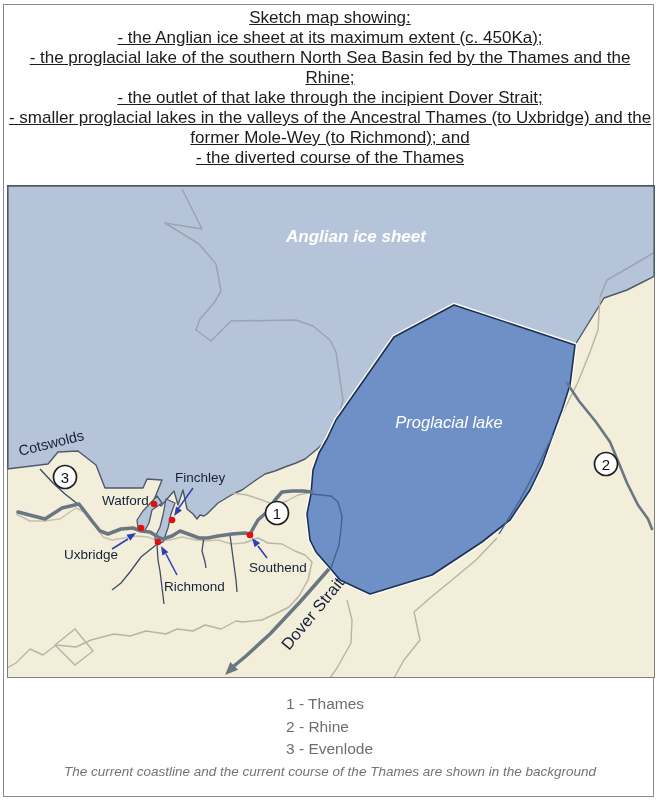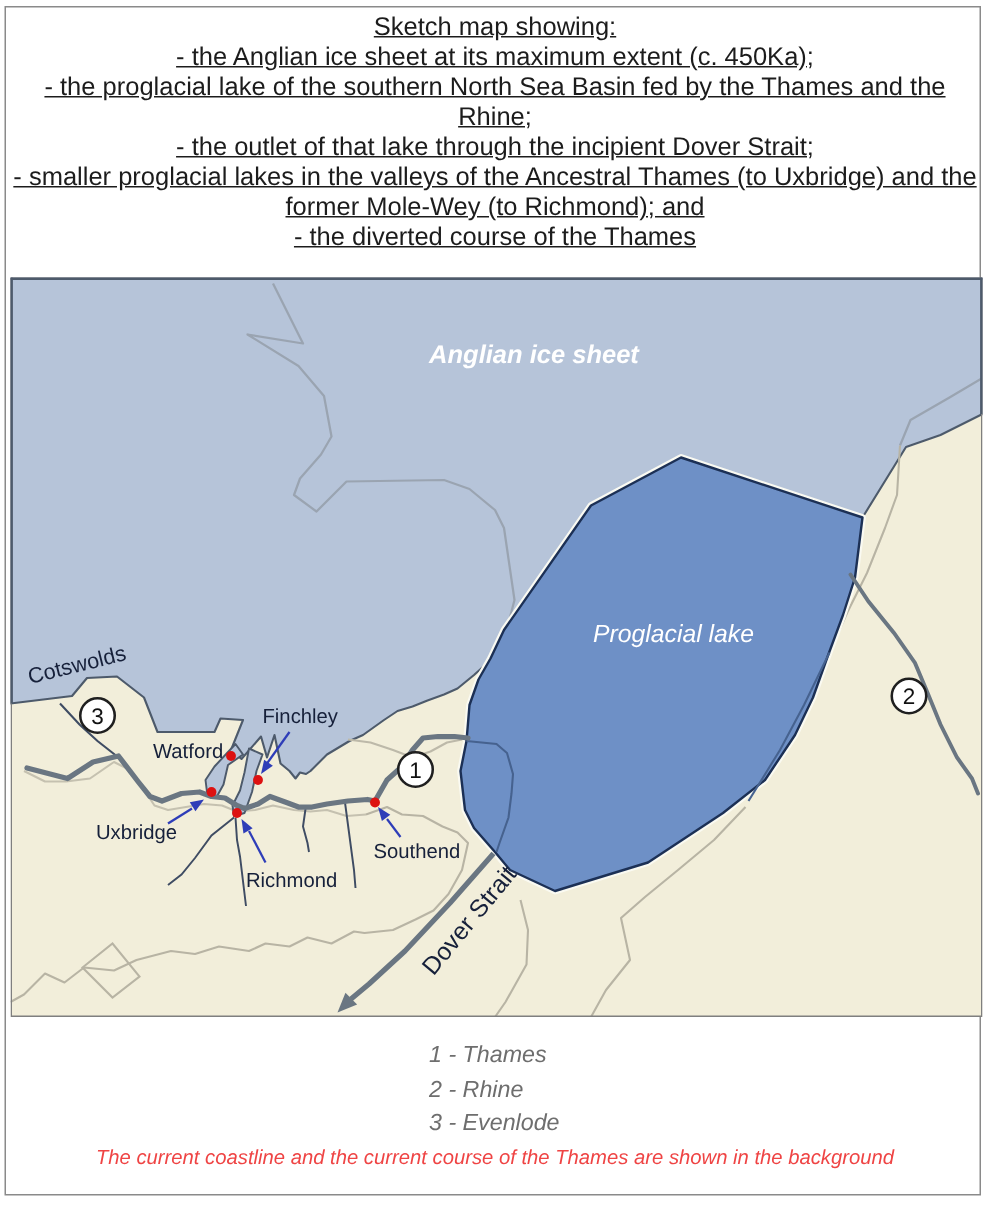--- a/index.html
+++ b/index.html
@@ -1,20 +1,20 @@
 <!DOCTYPE html>
 <html><head>
 <meta charset="utf-8">
 <style>
   html,body{margin:0;padding:0;background:#ffffff;width:660px;height:804px;overflow:hidden;}
   body{font-family:"Liberation Sans", sans-serif;position:relative;}
   .frame{position:absolute;left:3px;top:4px;width:651px;height:793px;border:1px solid #8a8a8a;box-sizing:border-box;}
   .title{position:absolute;left:4px;top:8px;width:652px;text-align:center;font-size:17px;line-height:20px;color:#1c1c1c;text-decoration:underline;}
-  .legend{position:absolute;left:286px;top:693px;font-size:15.5px;line-height:22.5px;font-style:italic;color:#6e6e6e;}
-  .caption{position:absolute;left:4px;top:764px;width:652px;text-align:center;font-size:13.5px;font-style:italic;color:#ef4444;}
+  .legend{position:absolute;left:286px;top:693px;font-size:15.5px;line-height:22.5px;color:#6e6e6e;}
+  .caption{position:absolute;left:4px;top:764px;width:652px;text-align:center;font-size:13.5px;font-style:italic;color:#737373;}
 </style>
 </head>
 <body>
 
 <div class="frame"></div>
 
 <div class="title">Sketch map showing:<br>
 - the Anglian ice sheet at its maximum extent (c. 450Ka);<br>
 - the proglacial lake of the southern North Sea Basin fed by the Thames and the<br>
 Rhine;<br>

